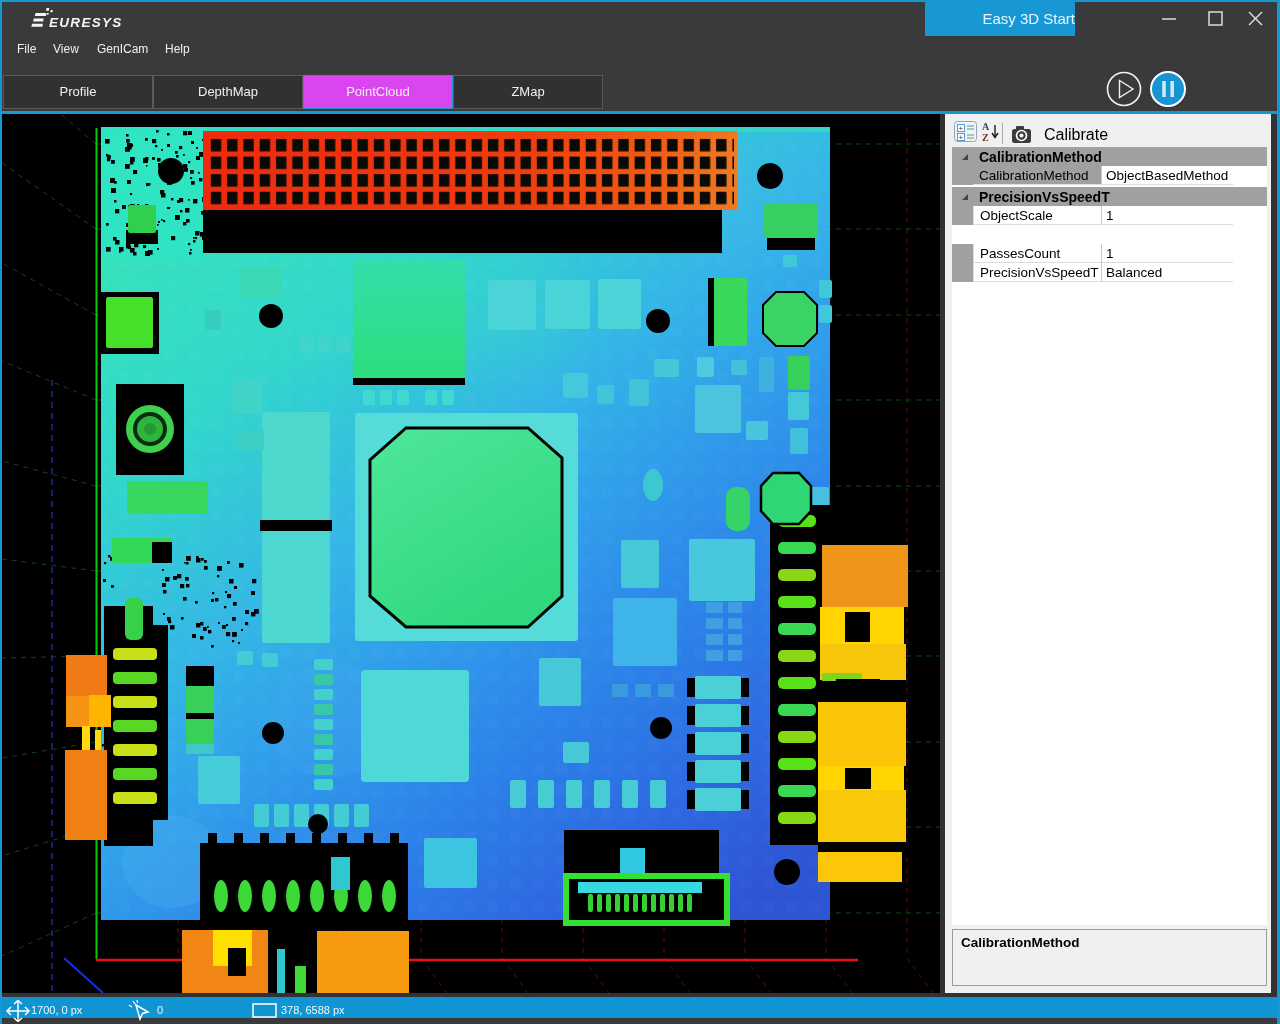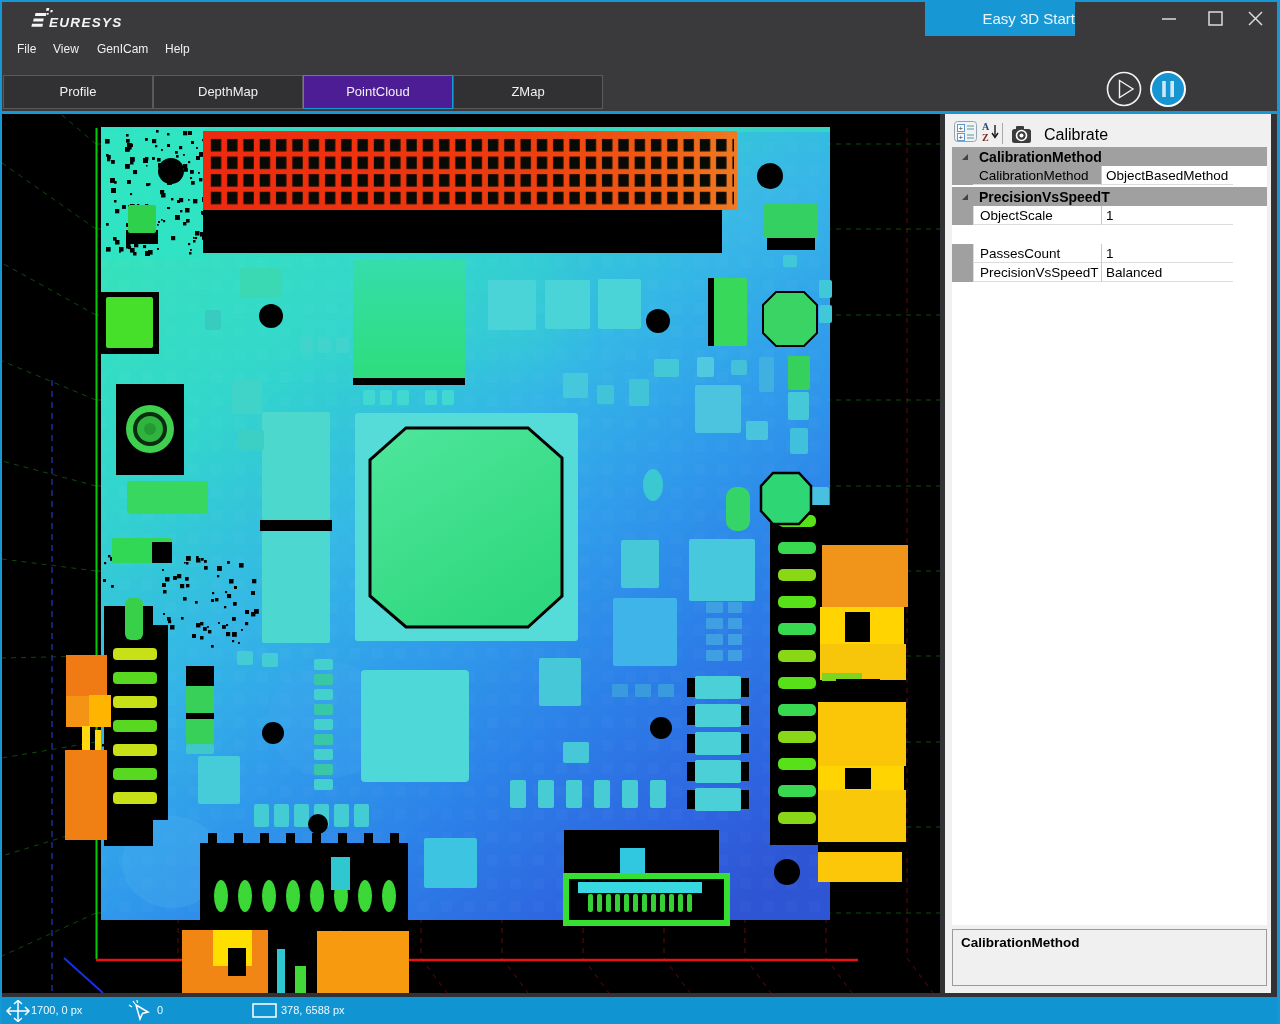--- a/index.html
+++ b/index.html
@@ -3,37 +3,37 @@
 * { margin:0; padding:0; box-sizing:border-box; }
 body { width:1280px; height:1024px; overflow:hidden; font-family:"Liberation Sans",sans-serif; background:#3a3a3d; position:relative; }
 .abs { position:absolute; }
 #titlebar { left:0; top:0; width:1280px; height:36px; background:#3a3a3d; border-top:2px solid #1798d4; }
 #apptab { left:925px; top:0; width:150px; height:36px; background:#1798d5; color:#eaf6fc; font-size:15px; text-align:right; line-height:38px; }
 #logo { left:28px; top:6px; }
 #menubar { left:0; top:36px; width:1086px; height:27px; color:#f0f0f0; font-size:12px;text-decoration:underline; }
 #menubar span { position:absolute; top:6px; }
 #tabrow { left:0; top:75px; width:1076px; height:34px;padding-left:20px; }
 .tab { position:absolute; top:0; height:34px; width:150px; background:#313134; border:1px solid #5a5a5c; color:#f0f0f0; font-size:13px; text-align:center; line-height:32px; }
-.tab.sel { background:#4c1d95; border-color:#1798d5; }
+.tab.sel { background:#d946ef; border-color:#1798d5; }
 #bluebar { left:0; top:111px; width:1280px; height:3px; background:#1798d4; }
 #main { left:0; top:114px; width:1280px; height:879px; background:#323235; }
 #panel { left:945px; top:0px; width:326px; height:879px; background:#f0f0f0; position:absolute; }
 #gridbox { position:absolute; left:7px; top:33px; width:315px; height:778px; background:#fff; font-size:13.5px; }
 .grow { position:absolute; left:0; width:315px; height:19px; }
 .cat { background:#a0a0a0; font-weight:bold; color:#000; }
 .cat .txt { position:absolute; left:27px; top:2px; font-size:14px; }
 .gutter { position:absolute; left:0; top:0; width:21px; height:19px; background:#a0a0a0; }
 .ncell { position:absolute; left:21px; top:0; width:128px; height:19px; background:#fff; border-bottom:1px solid #dcdcdc; border-left:1px solid #dcdcdc; }
 .ncell span { position:absolute; left:6px; top:2px; }
 .vcell { position:absolute; left:149px; top:0; width:132px; height:19px; background:#fff; border-bottom:1px solid #dcdcdc; border-left:1px solid #c8c8c8; white-space:nowrap; overflow:hidden; }
 .vcell span { position:absolute; left:4px; top:2px; }
 #desc { position:absolute; left:7px; top:815px; width:315px; height:57px; background:#f0f0f0; border:1px solid #9b9b9b; }
 #desc b { position:absolute; left:8px; top:5px; font-size:13.5px; }
 #darkstrip { left:0; top:993px; width:1280px; height:4px; background:#323235; }
-#statusbar { left:0; top:997px; width:1280px; height:27px; background:#1095d2; color:#eef8fd; font-size:11px; }
+#statusbar { left:0; top:997px; width:1280px; height:21px; background:#1095d2; color:#eef8fd; font-size:11px; }
 #statusbar span { position:absolute; top:7px; }
 #rightborder { left:1277px; top:0; width:3px; height:1024px; background:#1798d4; }
 #leftborder { left:0; top:0; width:2px; height:1024px; background:#1798d4; }
 </style></head>
 <body>
 <div id="titlebar" class="abs"></div>
 <div id="logo" class="abs">
 <svg width="190" height="26">
 <g fill="#f5f5f5" transform="skewX(-12)">
 <rect x="9" y="7" width="11" height="3"></rect>

